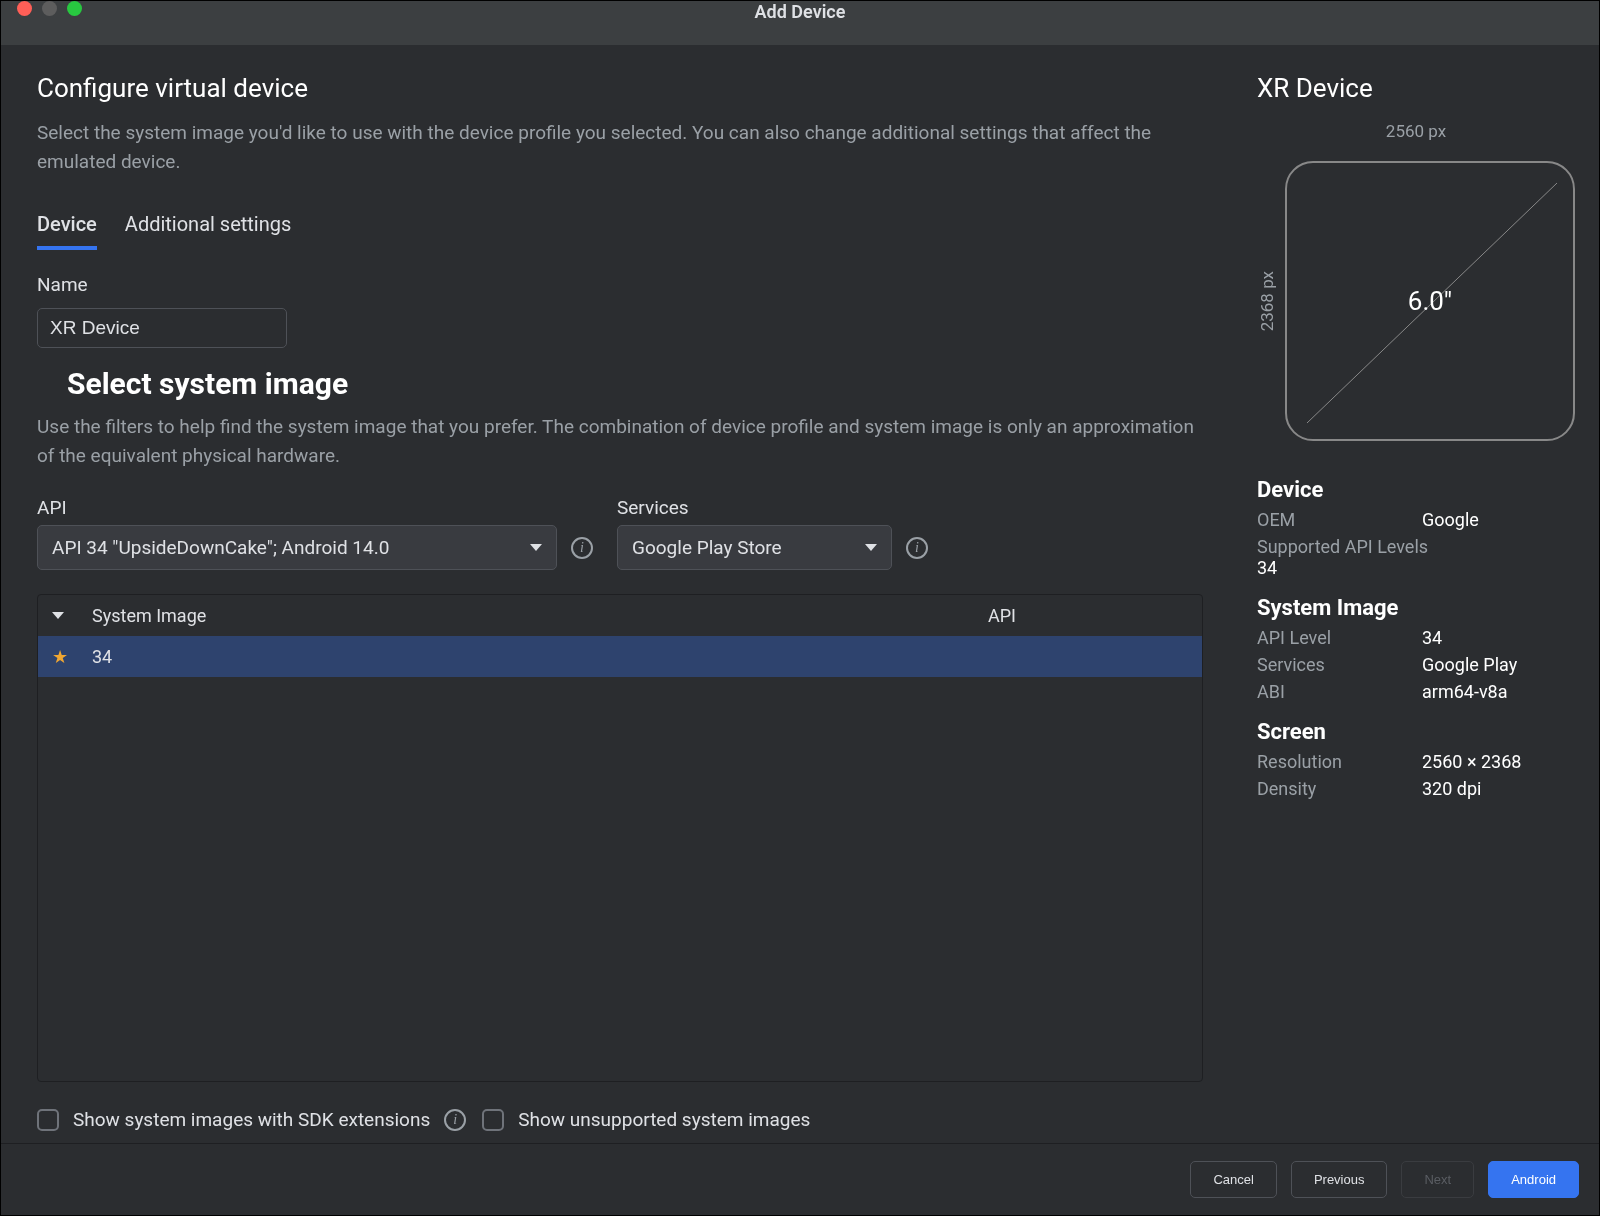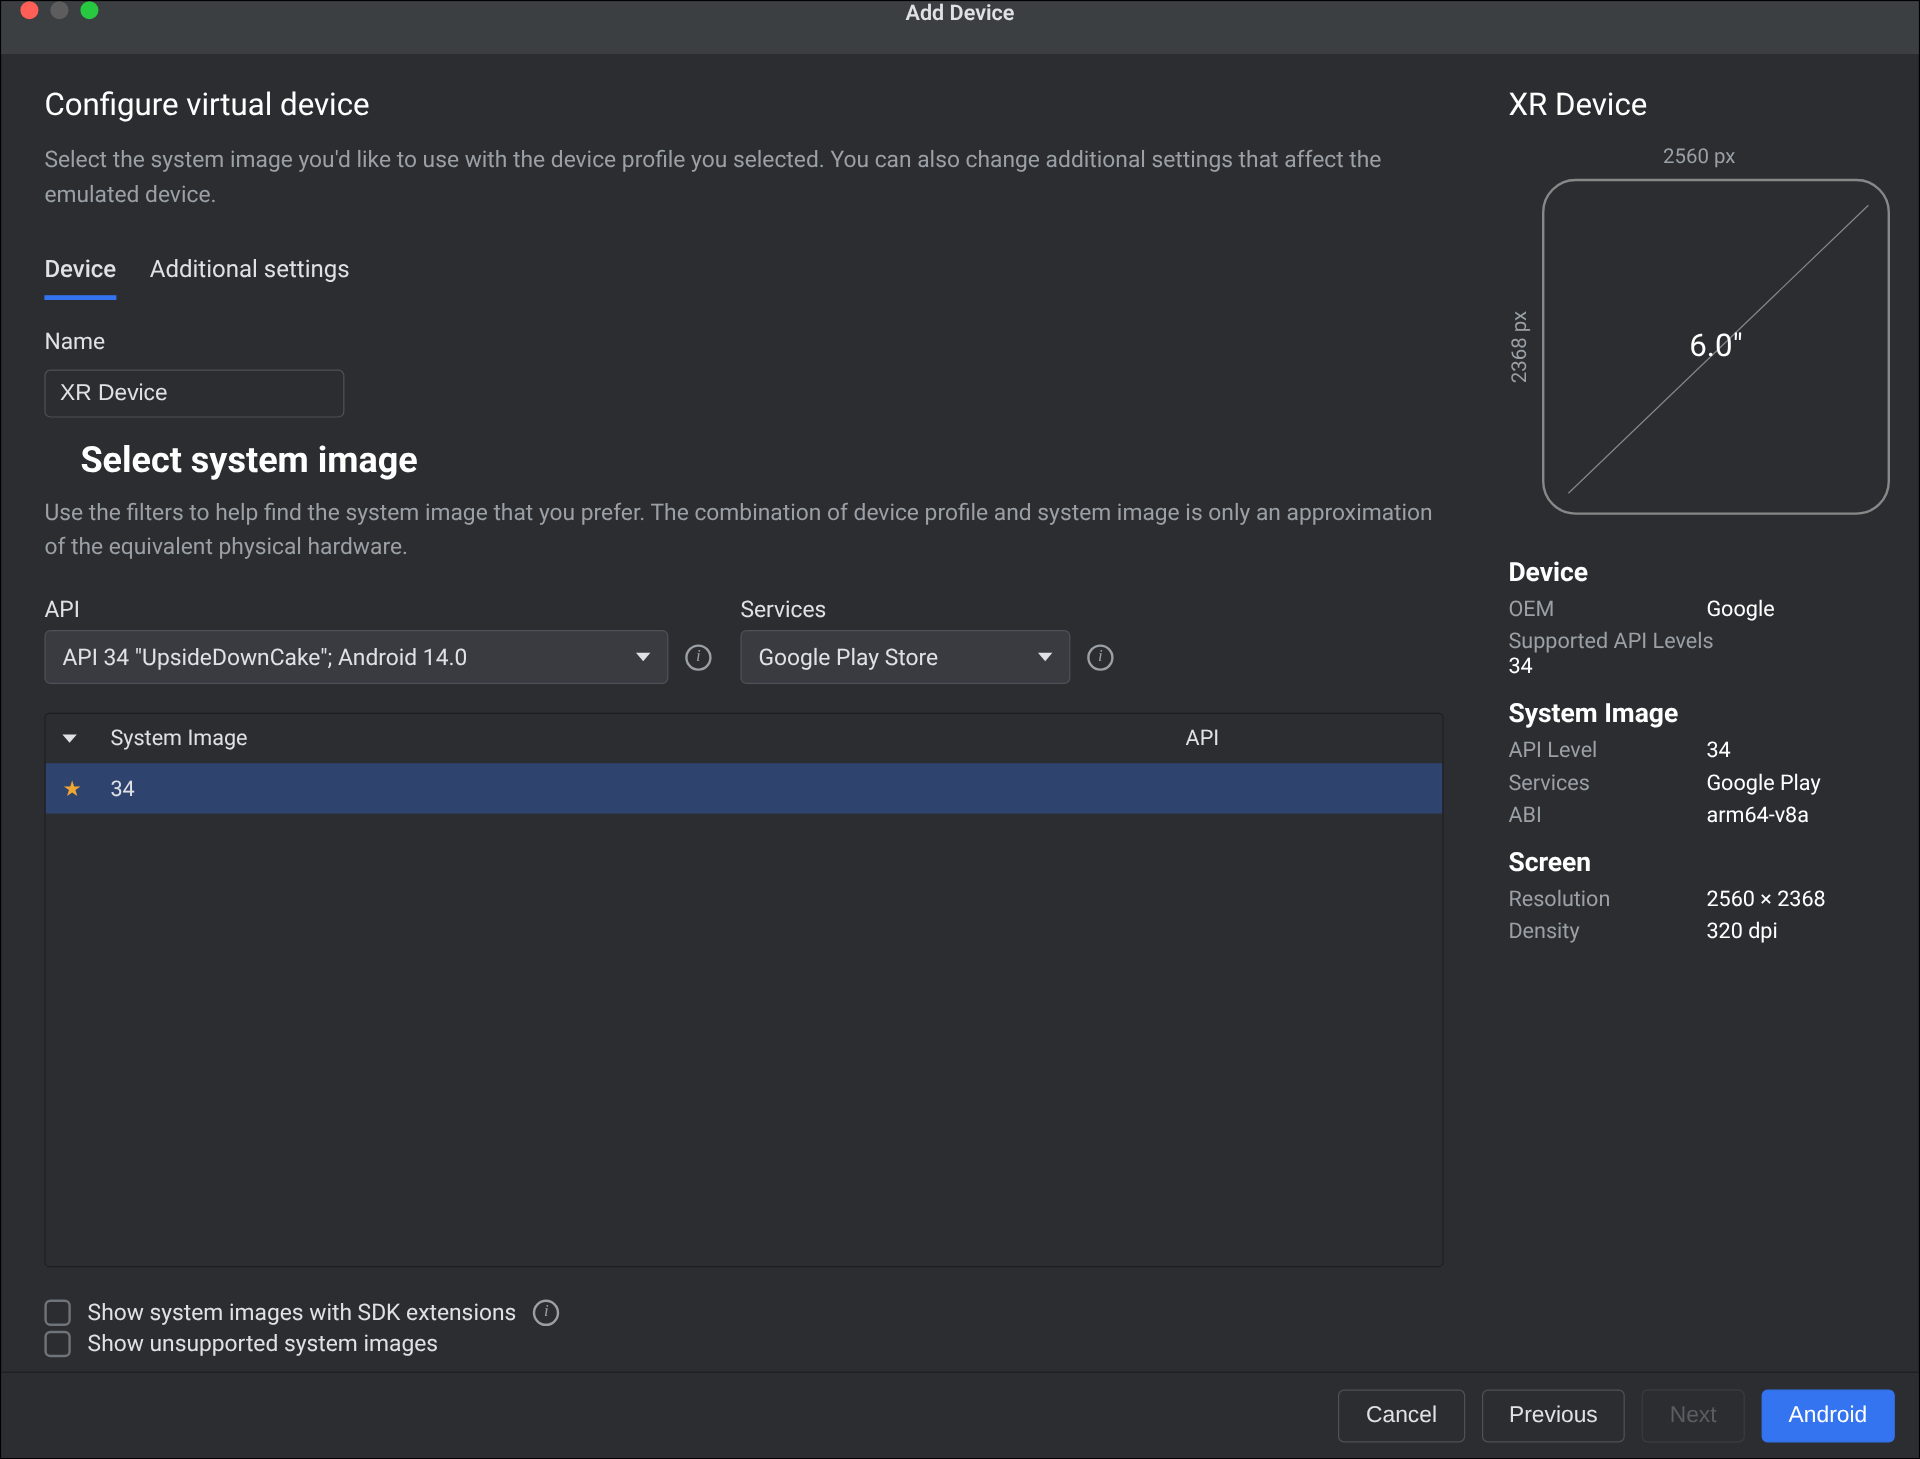--- a/index.html
+++ b/index.html
@@ -134,52 +134,52 @@
     display: flex;
     align-items: center;
     padding: 10px 14px;
   }
   .thead { color: #dfe1e5; }
   .col-expand { width: 40px; display:flex; align-items:center; }
   .col-name { flex: 1; }
   .col-api { width: 200px; }
   .trow.selected { background: #2e436e; }
   .star { color: #f0a732; font-size: 18px; margin-right: 4px;}
-  .checks { display: flex; flex-direction: column; gap: 3px; margin-top: 14px; }
+  .checks { display: flex; gap: 16px; margin-top: 14px; }
   .check-row { display: flex; align-items: center; gap: 14px; font-size: 19px; }
   .checkbox {
     width: 22px; height: 22px; border: 2px solid #6f737a; border-radius: 5px;
     background: #2b2d30; cursor: pointer;
   }
   .footer {
     height: 72px;
     background: #2b2d30;
     border-top: 1px solid #1e1f22;
     display: flex;
     justify-content: flex-end;
     align-items: center;
     gap: 14px;
     padding: 0 20px;
     flex-shrink: 0;
   }
   .btn {
     padding: 10px 22px;
     border-radius: 5px;
-    font-size: 19px;
+    font-size: 13px;
     border: 1px solid #4e5157;
     background: #2b2d30;
     color: #dfe1e5;
     cursor: pointer;
   }
   .btn.primary { background: #3574f0; border-color: #3574f0; color: #fff; }
   .btn.disabled { color: #5a5d63; border-color: #3a3c40; cursor: default; }
   
   .side h1 { font-size: 26px; margin-bottom: 18px; }
   .preview-wrap { display:flex; flex-direction:column; align-items:center; }
-  .px-top { font-size: 17px; color: #9aa0a6; margin-bottom: 8px; }
+  .px-top { font-size: 17px; color: #9aa0a6; margin-bottom: 20px; }
   .preview-row { display:flex; align-items:center; }
   .px-left { writing-mode: vertical-rl; transform: rotate(180deg); color:#9aa0a6; font-size:17px; margin-right:8px;}
   .screen-rect {
     width: 290px; height: 280px; border: 2px solid #888; border-radius: 28px;
     position: relative; display:flex; align-items:center; justify-content:center;
     color: #fff; font-size: 26px;
   }
   .screen-rect svg { position:absolute; left:0; top:0; }
   .kv-section { margin-top: 22px; }
   .kv-title { font-size: 22px; font-weight: 700; color: #fff; margin-bottom: 4px; margin-top: 14px;}

